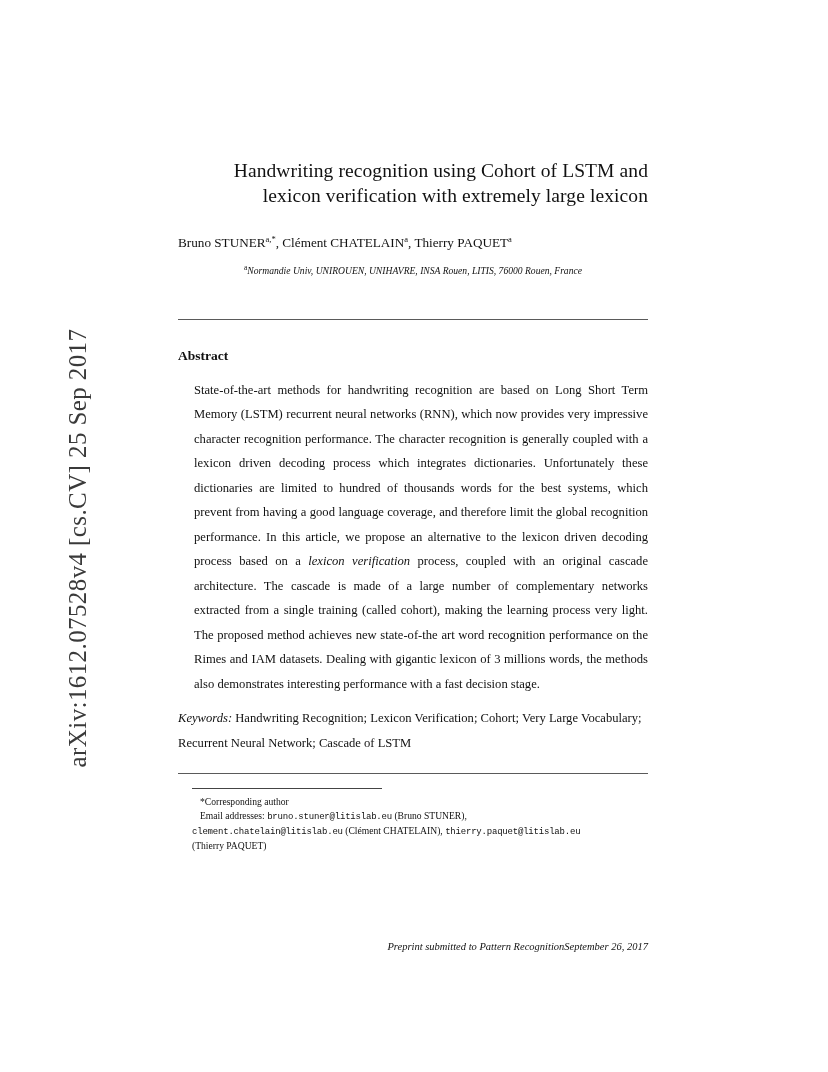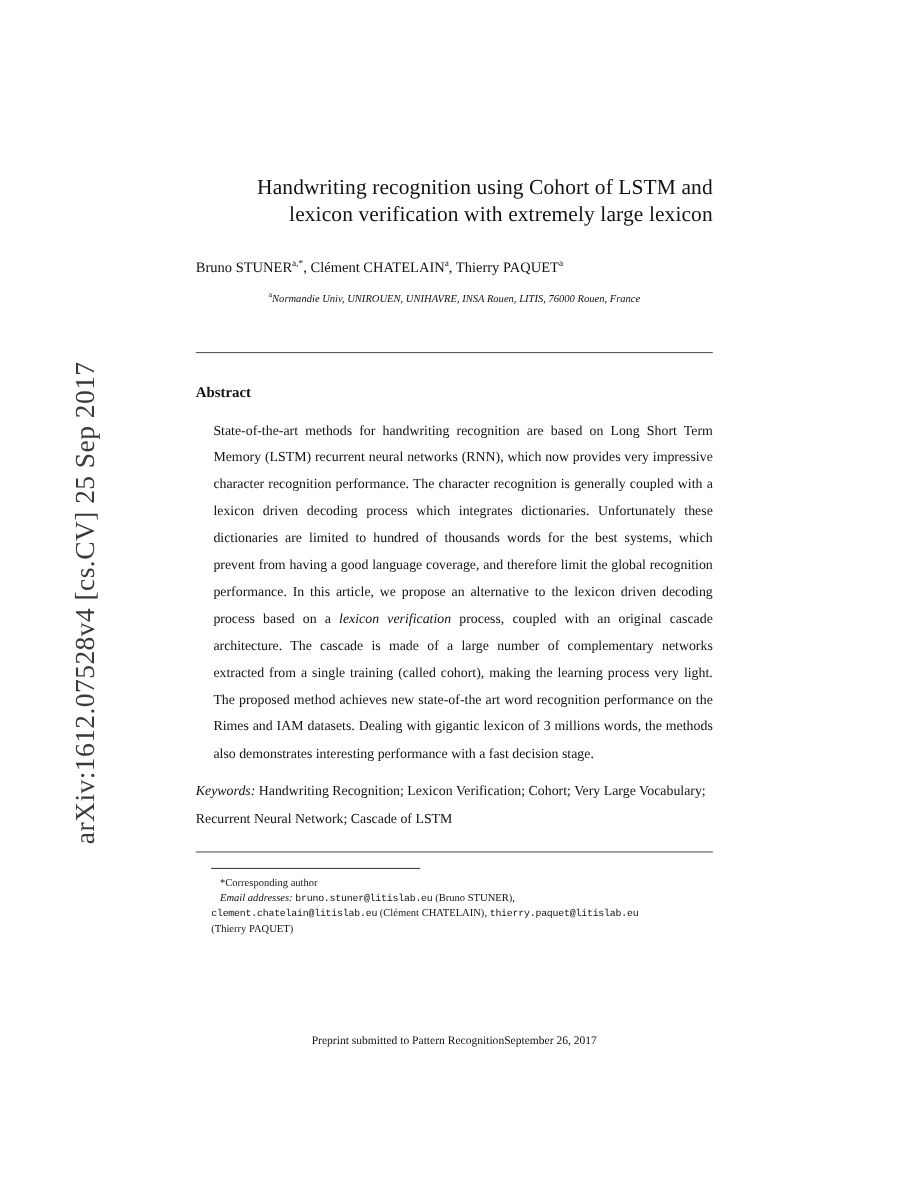--- a/index.html
+++ b/index.html
@@ -112,35 +112,36 @@
     margin: 14px 0 0 14px;
   }
 
   #footnotes {
     margin: 6px 0 0 14px;
     font-size: 9.6px;
     line-height: 14px;
     color: #111;
   }
   #footnotes .corr { margin-left: 8px; }
-  #footnotes .emails-label { font-style: italic; margin-left: 8px; }
+  #footnotes .emails-label { margin-left: 8px; }
   .mono {
     font-family: "Liberation Mono", monospace;
     font-size: 9px;
     letter-spacing: -0.2px;
   }
 
   #footer {
     position: absolute;
     left: 0;
     top: 941px;
     width: 470px;
     display: flex;
-    justify-content: center;
+    justify-content: flex-end;
     font-size: 10.5px;
+    font-style: italic;
     color: #111;
   }
 </style>
 </head>
 <body>
 
 <div id="arxiv-stamp">arXiv:1612.07528v4  [cs.CV]  25 Sep 2017</div>
 
 <div id="page">
 

